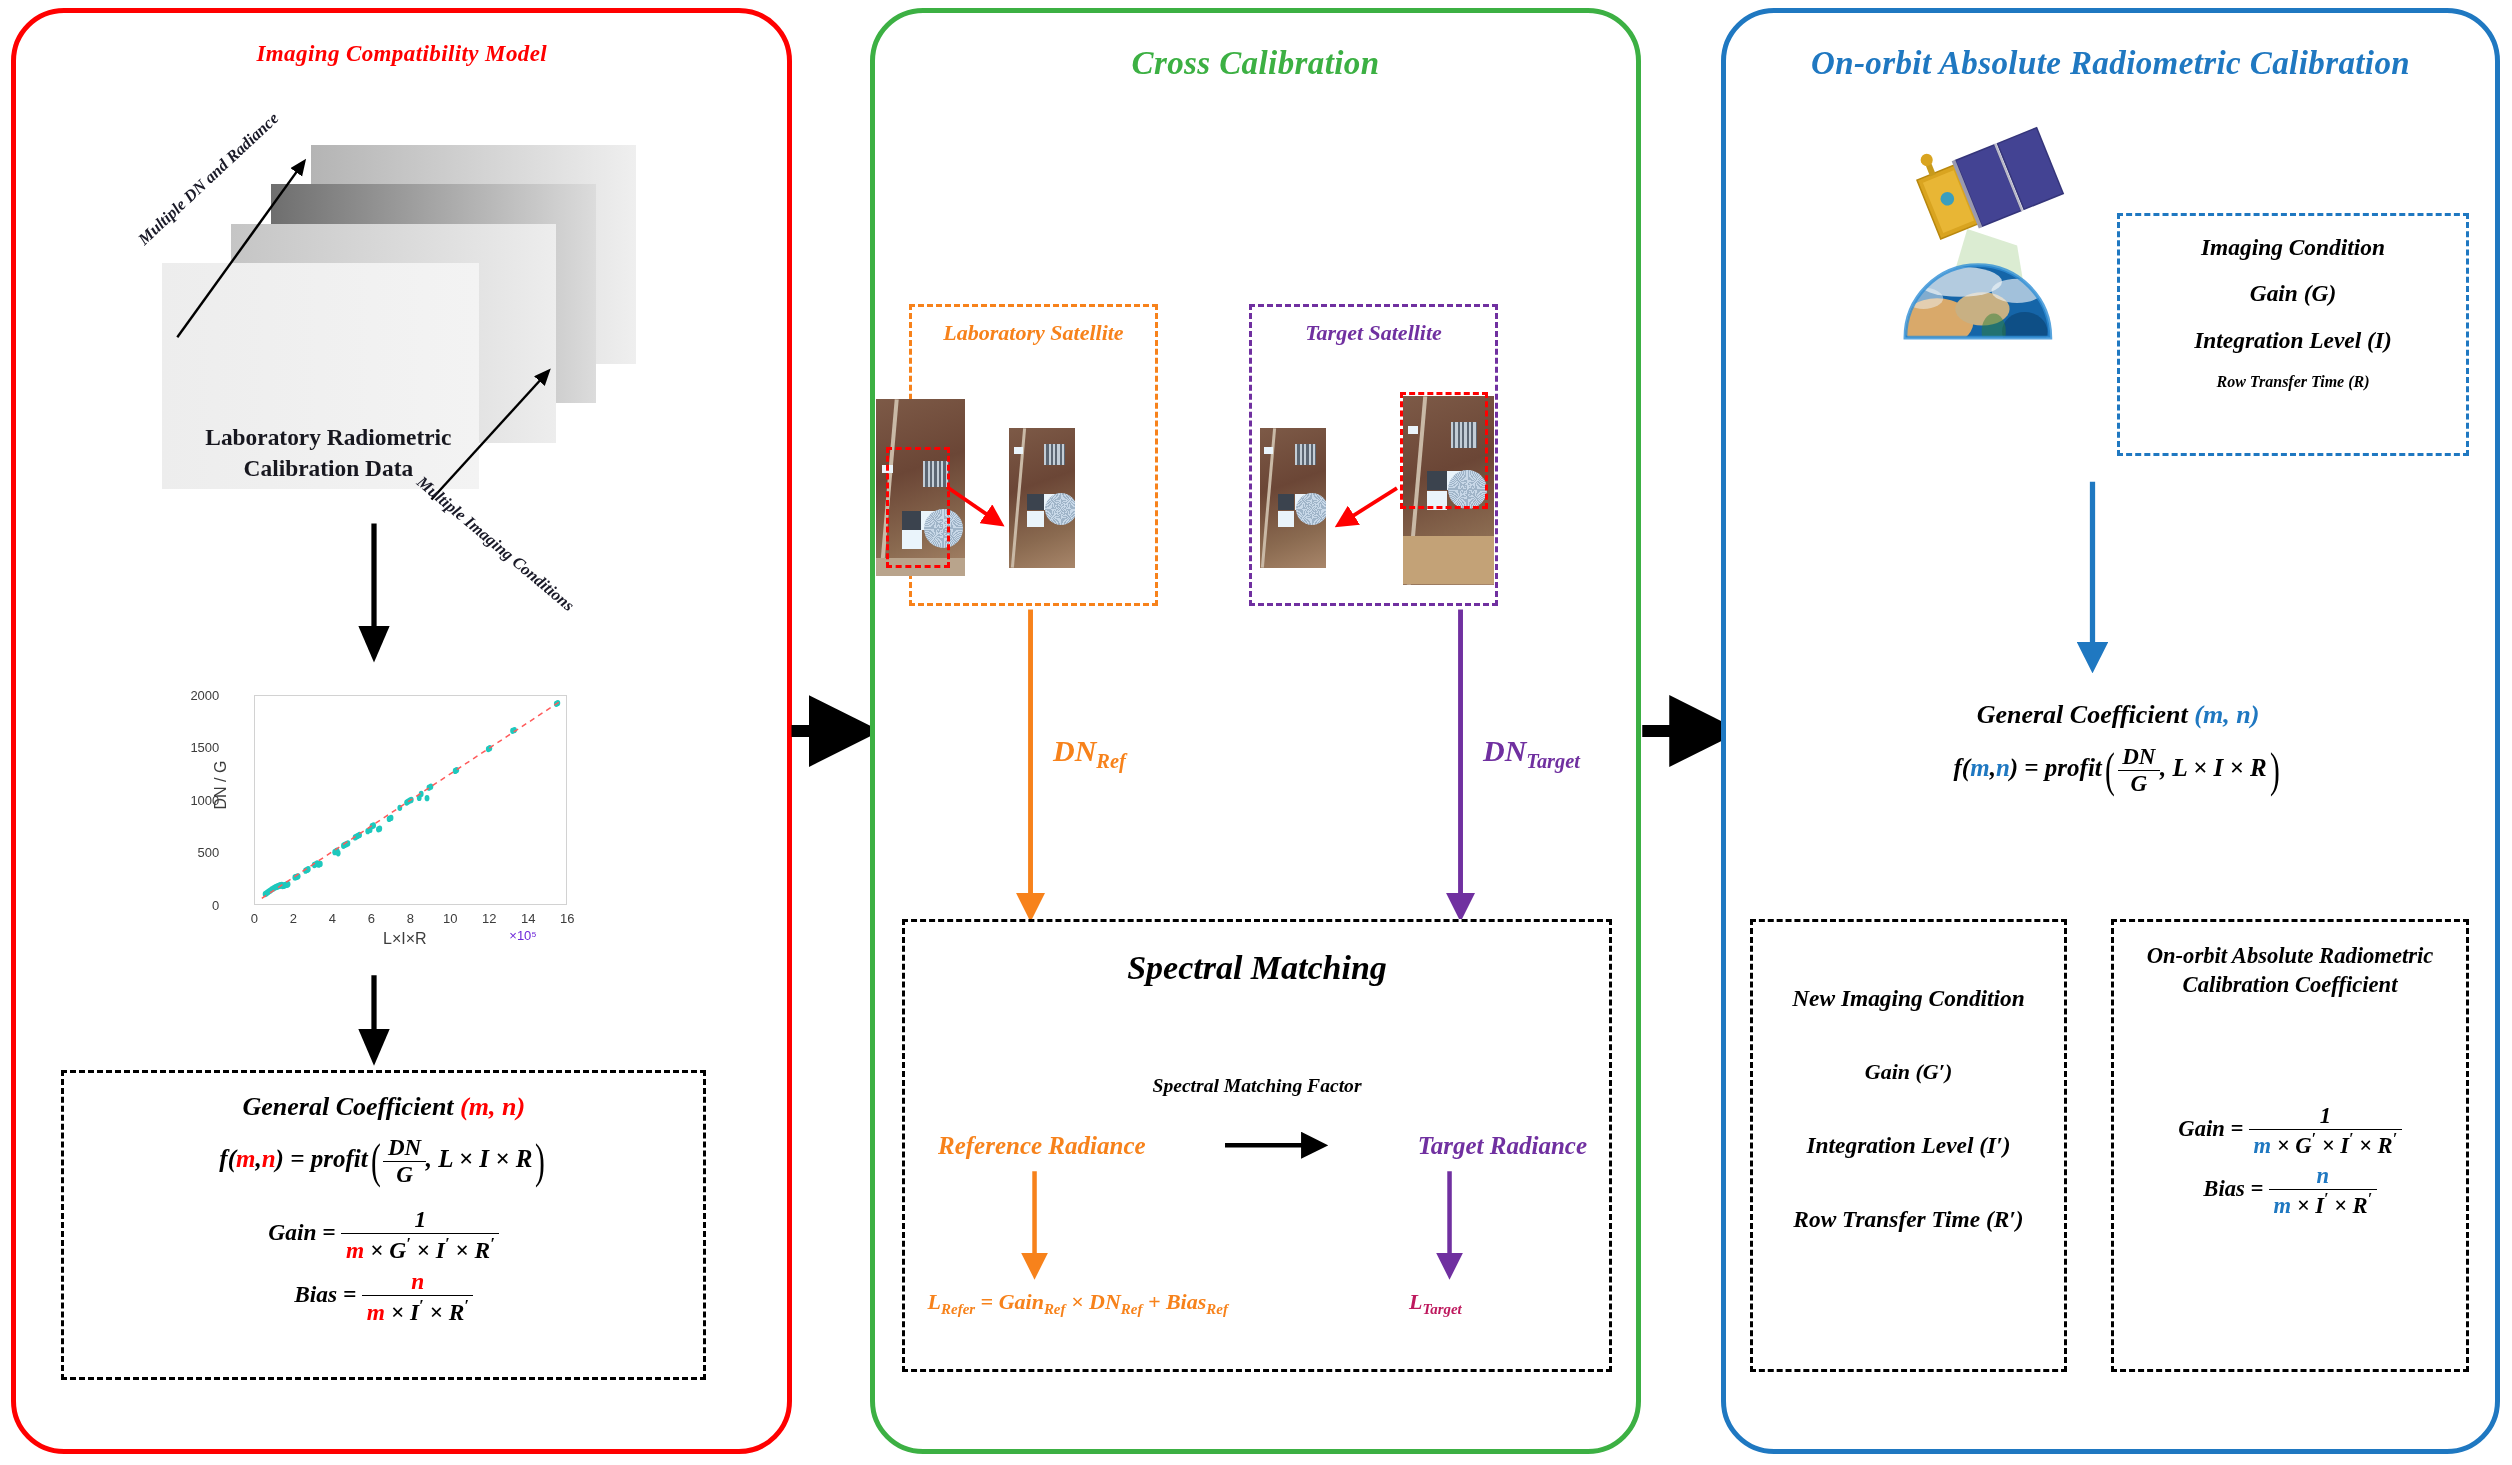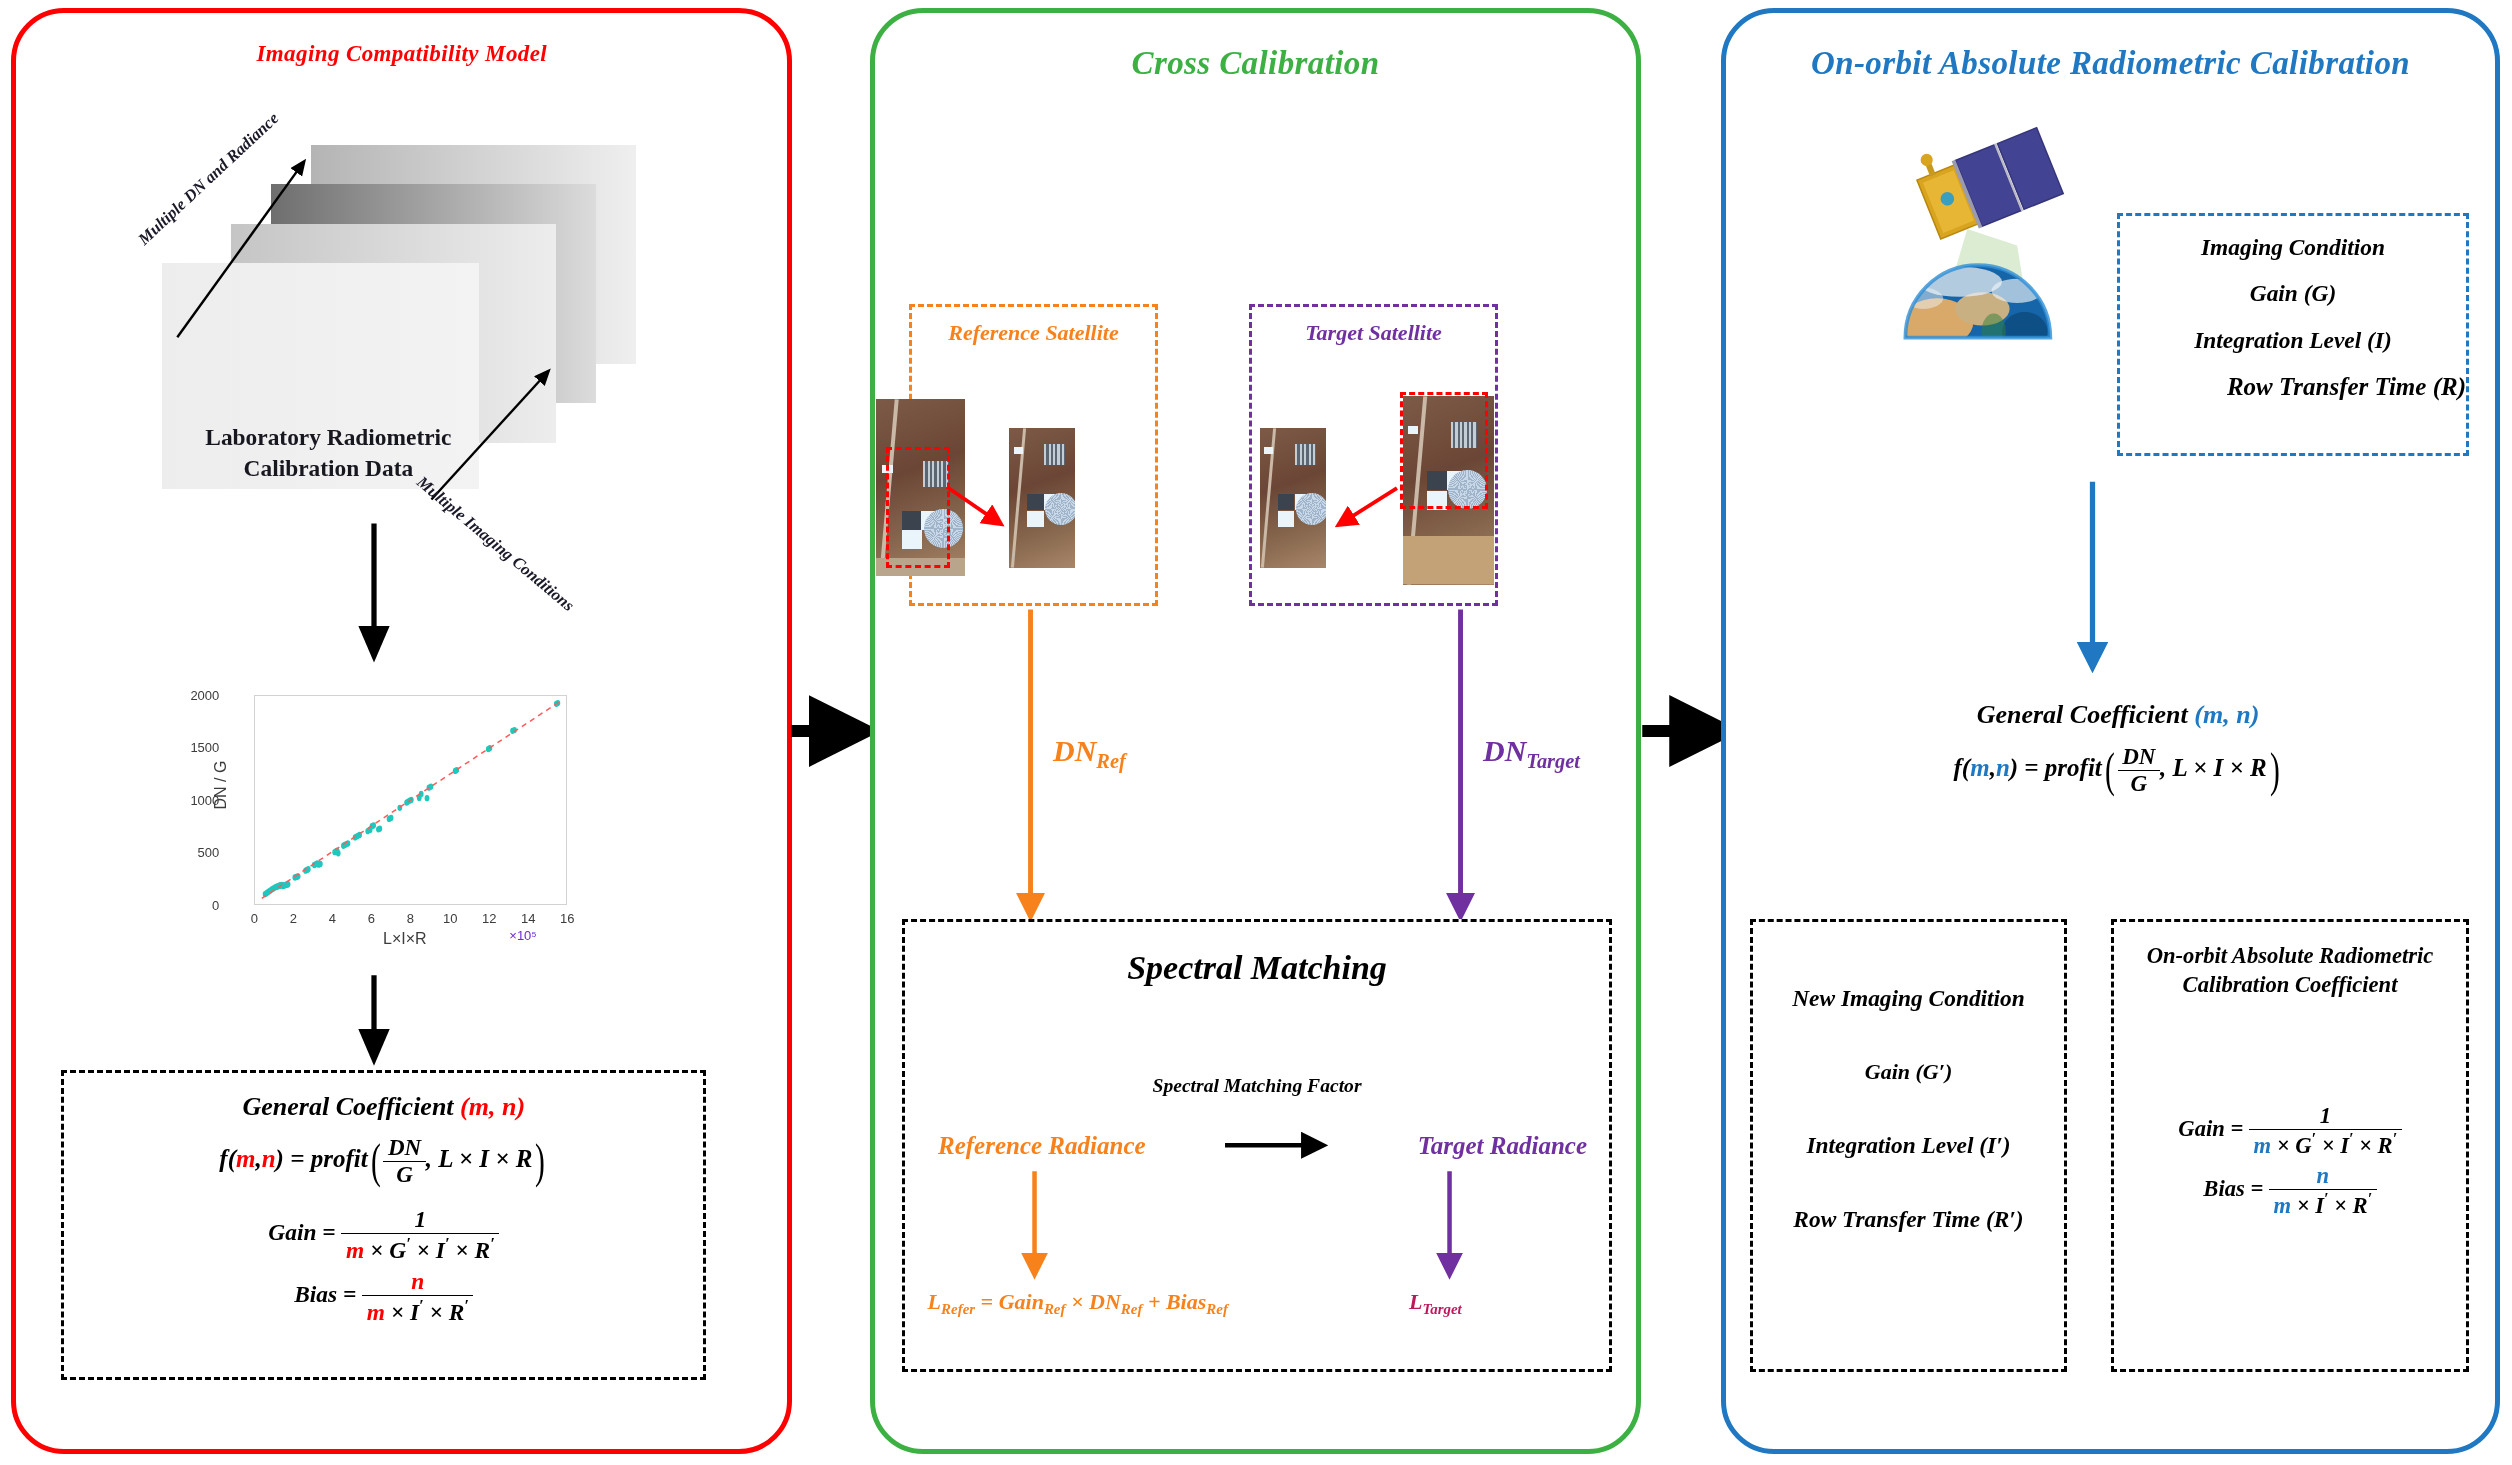--- a/index.html
+++ b/index.html
@@ -244,21 +244,21 @@
         <path d="M0,0 L6,3 L0,6 z" fill="#000"></path>
       </marker>
     </defs>
   <line x1="0" y1="28" x2="95" y2="28" stroke="#000" stroke-width="16" marker-end="url(#bk2)"></line>
 </svg>
 
 <div class="panel" id="panel-mid">
   <div class="ptitle" id="title-mid">Cross Calibration</div>
 
   <div class="dbox dash-orange" style="left:34px;top:291px;width:249px;height:302px;">
-    <div class="ctr" style="margin-top:13.6px;font-size:22px;font-style:italic;font-weight:bold;color:#f7821b;">Reference Satellite</div>
+    <div class="ctr" style="margin-top:13.6px;font-size:22px;font-style:italic;font-weight:bold;color:#f7821b;">Laboratory Satellite</div>
     <div class="thumb" style="left:-36px;top:92px;width:89px;height:177px;">
       <div class="soil"></div>
       <div class="road" style="left:10.6px;top:0;width:3.8px;height:177px;transform:rotate(5deg);"></div>
       <div class="whitepanel" style="left:6px;top:66px;width:10.6px;height:8.3px;"></div>
       <div class="bars" style="left:47px;top:62px;width:26px;height:26px;"></div>
       <div class="darkpanel" style="left:26px;top:112px;width:19.6px;height:19.6px;"></div>
       <div class="whitepanel" style="left:45px;top:112px;width:19.6px;height:19.6px;"></div>
       <div class="whitepanel" style="left:26px;top:131px;width:19.6px;height:19.6px;"></div>
       <div class="fan" style="left:48px;top:110px;width:39px;height:39px;"></div>
       <div class="road" style="left:0;top:159px;width:89px;height:19px;background:#b9a48c;"></div>
@@ -407,21 +407,21 @@
   </div>
 
   <svg style="position:absolute;left:393px;top:181px;width:91px;height:136px;overflow:visible" viewBox="0 0 120 180" width="91" height="136">
     <path d="M6 158 L46 100 L104 100" fill="none" stroke="#1f78c1" stroke-width="6" stroke-dasharray="18,14"></path>
   </svg>
 
   <div class="dbox dash-blue" style="left:391px;top:200px;width:352px;height:243px;">
     <div class="fx ctr" style="margin-top:18px;font-size:23.4px;">Imaging Condition</div>
     <div class="fx ctr" style="margin-top:19.6px;font-size:23.4px;font-style:italic;">Gain (G)</div>
     <div class="fx ctr" style="margin-top:19.6px;font-size:23.4px;">Integration Level (I)</div>
-    <div class="fx ctr" style="margin-top:19.6px;font-size:25px;text-align:right;">Row Transfer Time (R)</div>
+    <div class="fx ctr" style="margin-top:19.6px;font-size:16px;">Row Transfer Time (R)</div>
   </div>
 
   <svg style="position:absolute;left:356px;top:468px;width:30px;height:204px;overflow:visible" viewBox="0 0 40 270" width="30" height="204">
     <defs>
         <marker id="bl" markerWidth="6" markerHeight="6" refX="4.5" refY="3" orient="auto">
           <path d="M0,0 L6,3 L0,6 z" fill="#1f78c1"></path>
         </marker>
       </defs>
     <line x1="14" y1="0" x2="14" y2="245" stroke="#1f78c1" stroke-width="7" marker-end="url(#bl)"></line>
   </svg>

